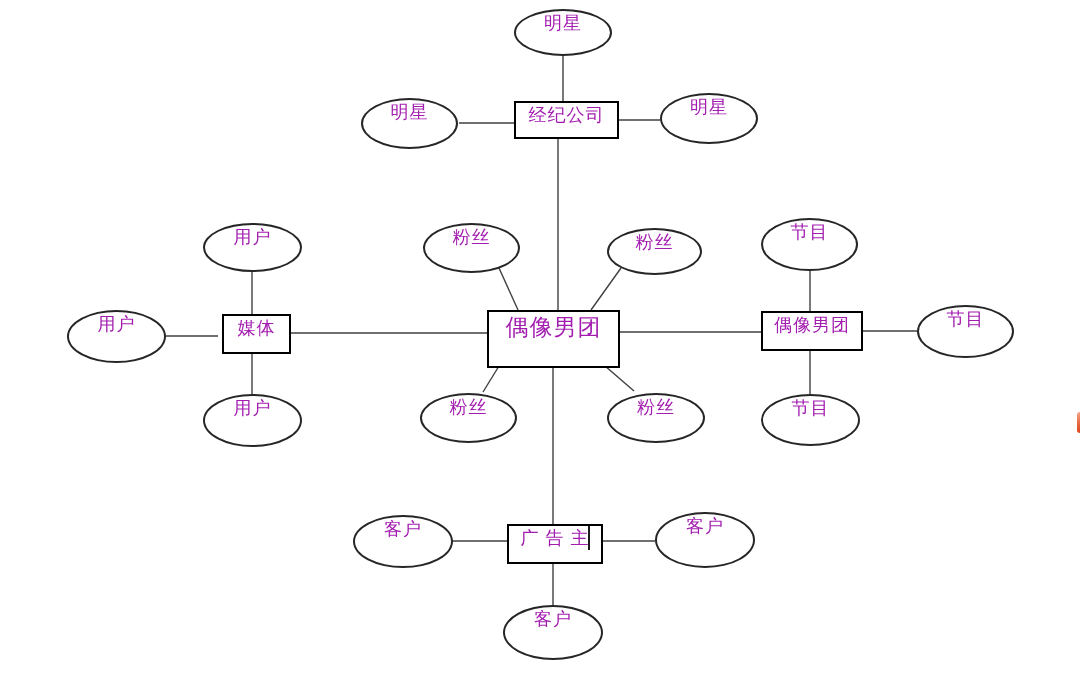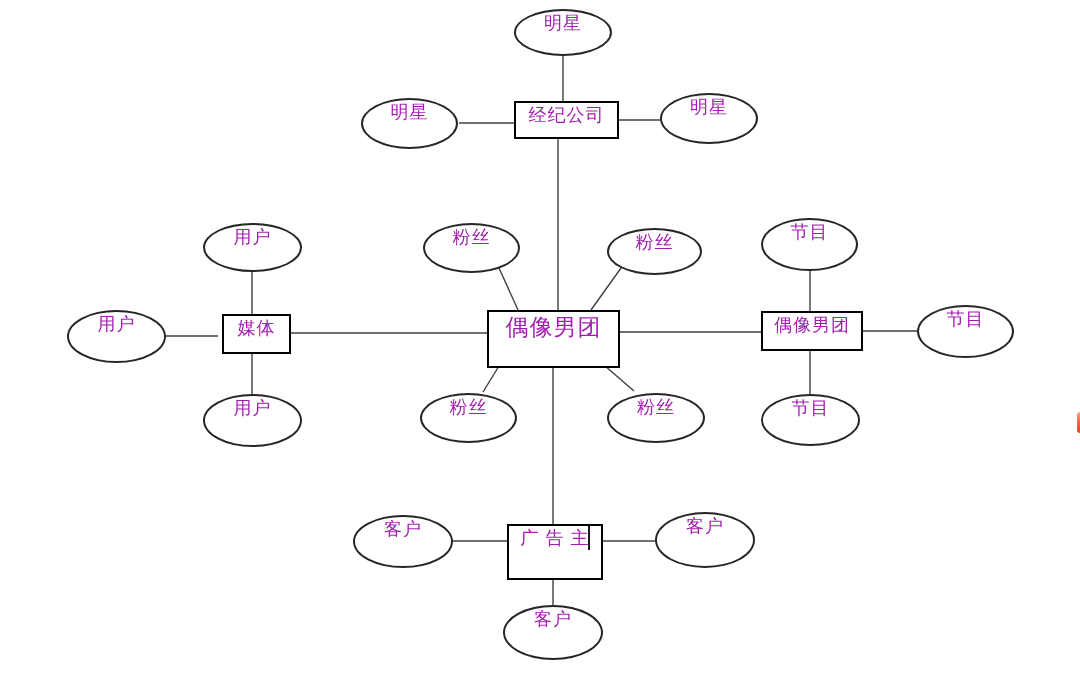--- a/index.html
+++ b/index.html
@@ -84,21 +84,21 @@
   </div>
 
   <div class="node rect bold" style="left:222px;top:314px;width:69px;height:40px">
     <span>媒体</span>
   </div>
 
   <div class="node rect" style="left:761px;top:311px;width:102px;height:40px">
     <span>偶像男团</span>
   </div>
 
-  <div class="node rect bold" style="left:507px;top:524px;width:96px;height:56px">
+  <div class="node rect bold" style="left:507px;top:524px;width:96px;height:40px">
     <span>广 告 主</span>
       <span class="caret"></span>
   </div>
 
   <div class="node ellipse" style="left:514px;top:9px;width:98px;height:47px">
     <span>明星</span>
   </div>
   <div class="node ellipse" style="left:361px;top:98px;width:97px;height:51px">
     <span>明星</span>
   </div>

